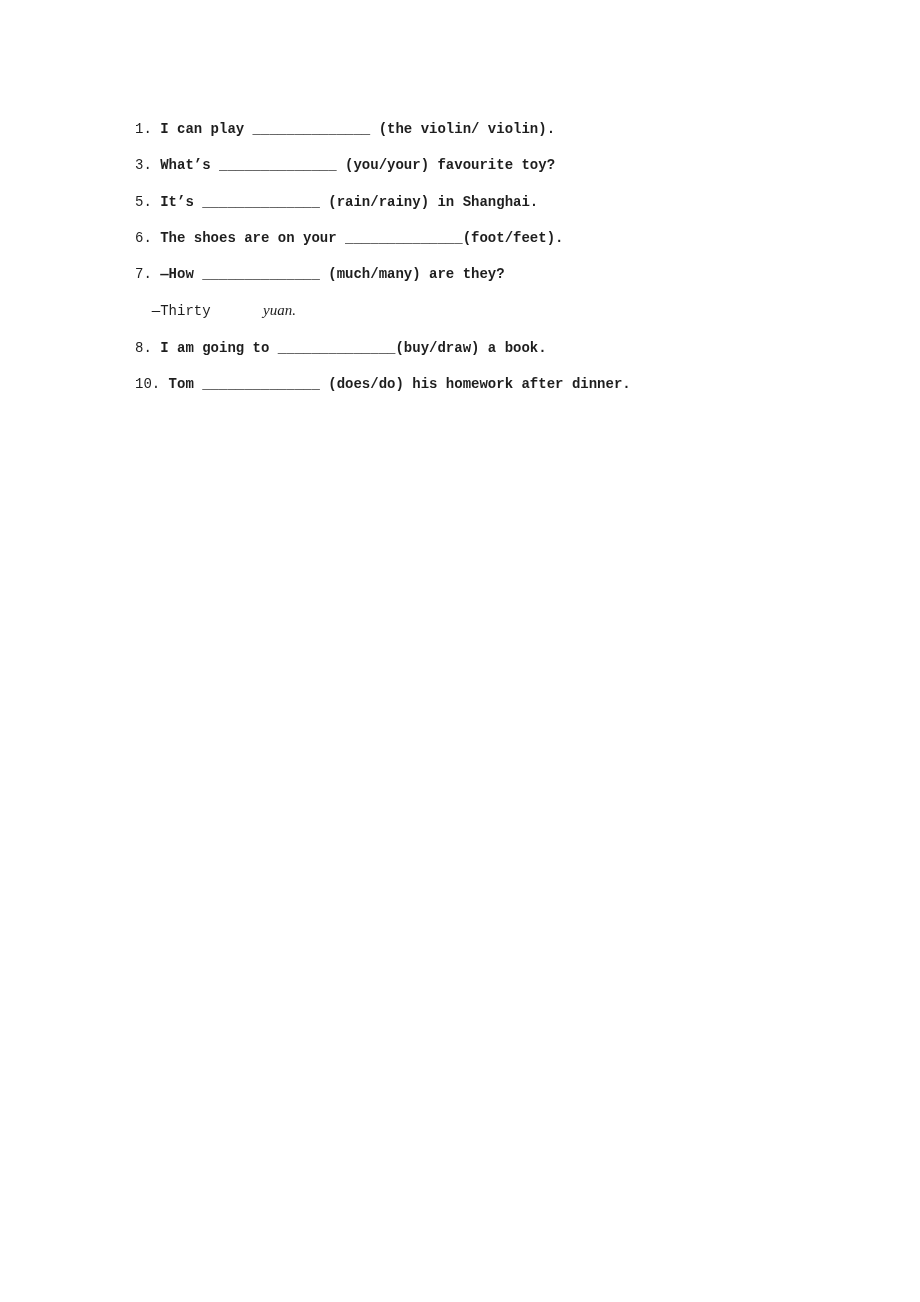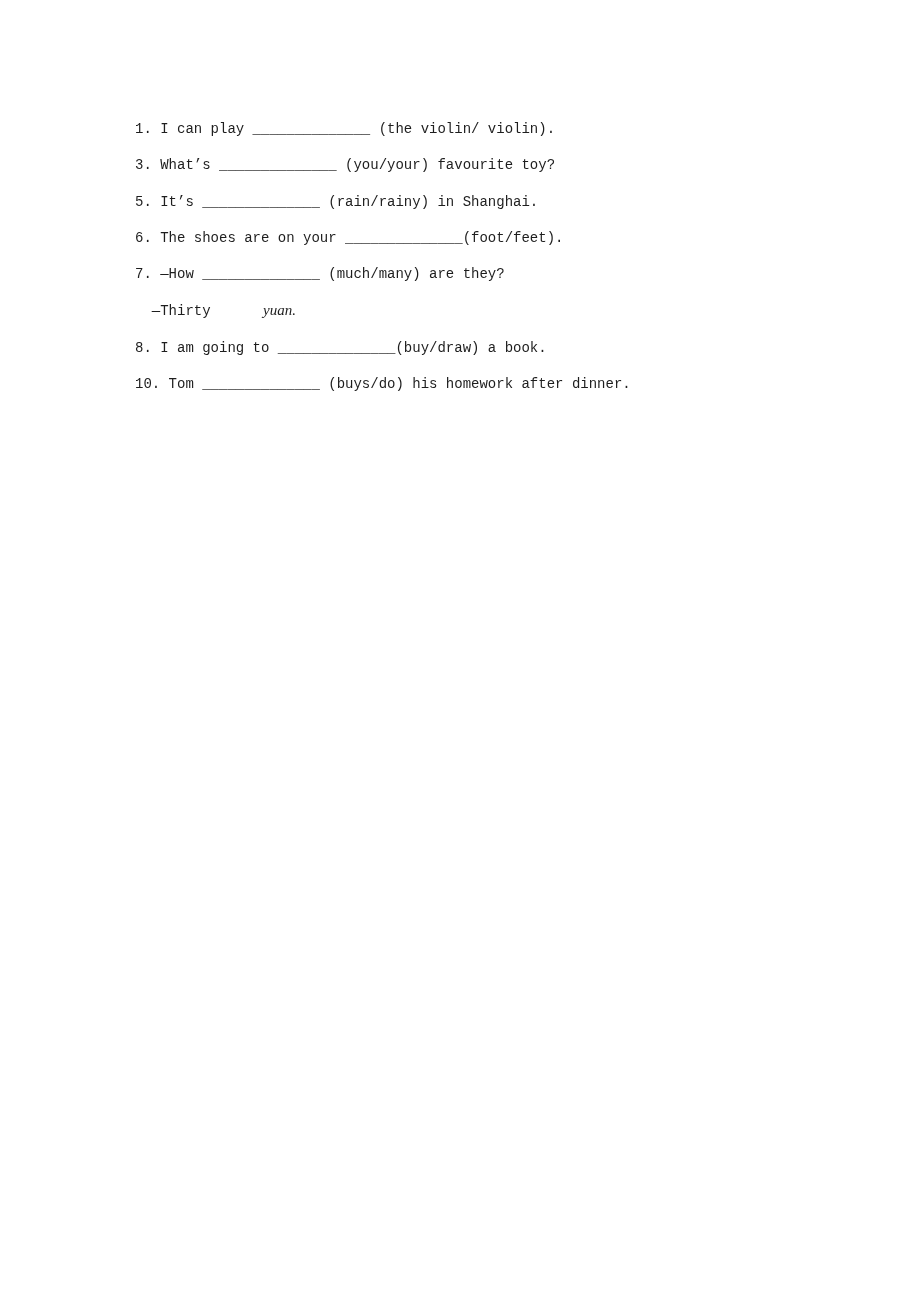--- a/index.html
+++ b/index.html
@@ -25,20 +25,21 @@
   }
   .row {
     white-space: pre;
   }
   .item-number {
     display: inline;
   }
   .item-text {
     display: inline;
     padding-left: 1ch;
+    font-weight: bold;
   }
   .answer-row {
     white-space: pre;
     padding-left: 2ch;
   }
   .answer-italic {
     font-family: "Liberation Serif", "DejaVu Serif", serif;
     font-style: italic;
     font-size: 15px;
     margin-left: 44px;
@@ -59,15 +60,15 @@
 
   <div class="row"><span class="item-number">6.</span><span class="item-text">The shoes are on your ______________(foot/feet).</span></div>
 
   <div class="row"><span class="item-number">7.</span><span class="item-text">—How ______________ (much/many) are they?</span></div>
 
   <div class="answer-row"><span>—Thirty </span><span class="answer-italic">yuan.</span></div>
 
   <div class="row"><span class="item-number">8.</span><span class="item-text">I am going to ______________(buy/draw) a book.</span></div>
 
 
-  <div class="row"><span class="item-number">10.</span><span class="item-text">Tom ______________ (buys/do) his homework after dinner.</span></div>
+  <div class="row"><span class="item-number">10.</span><span class="item-text">Tom ______________ (does/do) his homework after dinner.</span></div>
 
 </div>
 
 </body></html>

